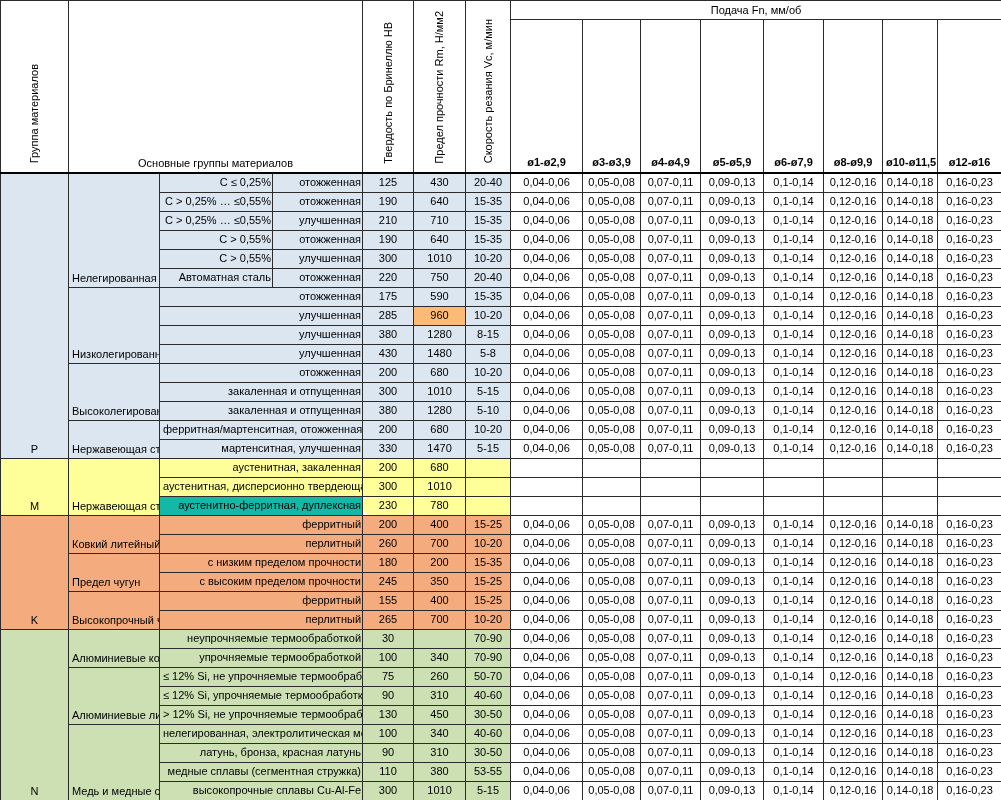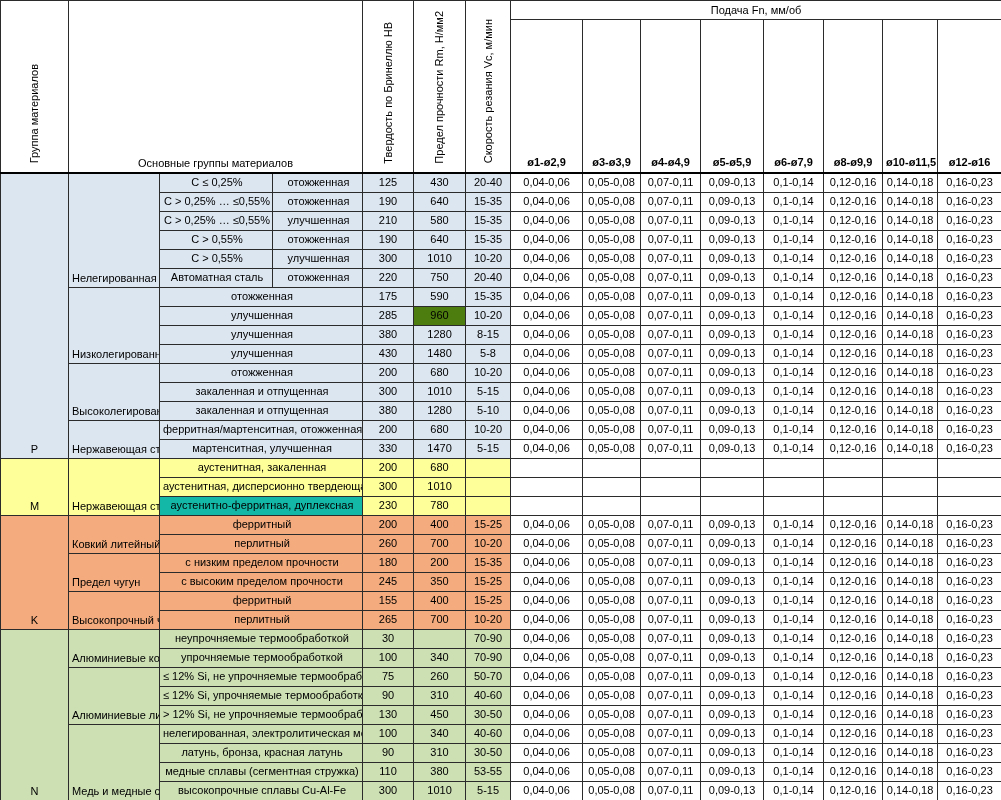--- a/index.html
+++ b/index.html
@@ -10,21 +10,21 @@
   tr.hrow2{height:153px;}
   tbody tr{height:19px;}
   td.vert{vertical-align:bottom;text-align:center;padding:0 0 5px 0;}
   .vtext{writing-mode:vertical-rl;transform:rotate(180deg);display:inline-block;}
   td.mainhdr{vertical-align:bottom;text-align:center;padding-bottom:2px;}
   td.feedtitle{text-align:center;vertical-align:middle;}
   td.dia{vertical-align:bottom;text-align:center;font-weight:bold;padding-bottom:3px;}
   td.hdr-bot{border-bottom:2px solid #000;}
   td.letter{vertical-align:bottom;text-align:center;padding-bottom:2px;}
   td.grp{vertical-align:bottom;text-align:left;padding:0 1px 2px 3px;}
-  td.mat{text-align:center;padding:0 1px 0 3px;}
+  td.mat{text-align:right;padding:0 1px 0 3px;}
   td.num{text-align:center;}
 </style>
 </head>
 <body>
 
 <table>
   <colgroup>
     <col style="width:68px">
       <col style="width:91px">
       <col style="width:113px">
@@ -91,21 +91,21 @@
         <td class="num" style="background: rgb(255, 255, 255);">0,09-0,13</td>
         <td class="num" style="background: rgb(255, 255, 255);">0,1-0,14</td>
         <td class="num" style="background: rgb(255, 255, 255);">0,12-0,16</td>
         <td class="num" style="background: rgb(255, 255, 255);">0,14-0,18</td>
         <td class="num" style="background: rgb(255, 255, 255);">0,16-0,23</td>
       </tr>
       <tr>
         <td class="mat" style="background: rgb(220, 230, 241);">C &gt; 0,25% … ≤0,55%</td>
         <td class="mat" style="background: rgb(220, 230, 241);">улучшенная</td>
         <td class="num" style="background: rgb(220, 230, 241);">210</td>
-        <td class="num" style="background: rgb(220, 230, 241);">580</td>
+        <td class="num" style="background: rgb(220, 230, 241);">710</td>
         <td class="num" style="background: rgb(220, 230, 241);">15-35</td>
         <td class="num" style="background: rgb(255, 255, 255);">0,04-0,06</td>
         <td class="num" style="background: rgb(255, 255, 255);">0,05-0,08</td>
         <td class="num" style="background: rgb(255, 255, 255);">0,07-0,11</td>
         <td class="num" style="background: rgb(255, 255, 255);">0,09-0,13</td>
         <td class="num" style="background: rgb(255, 255, 255);">0,1-0,14</td>
         <td class="num" style="background: rgb(255, 255, 255);">0,12-0,16</td>
         <td class="num" style="background: rgb(255, 255, 255);">0,14-0,18</td>
         <td class="num" style="background: rgb(255, 255, 255);">0,16-0,23</td>
       </tr>
@@ -165,21 +165,21 @@
         <td class="num" style="background: rgb(255, 255, 255);">0,07-0,11</td>
         <td class="num" style="background: rgb(255, 255, 255);">0,09-0,13</td>
         <td class="num" style="background: rgb(255, 255, 255);">0,1-0,14</td>
         <td class="num" style="background: rgb(255, 255, 255);">0,12-0,16</td>
         <td class="num" style="background: rgb(255, 255, 255);">0,14-0,18</td>
         <td class="num" style="background: rgb(255, 255, 255);">0,16-0,23</td>
       </tr>
       <tr>
         <td class="mat" colspan="2" style="background: rgb(220, 230, 241);">улучшенная</td>
         <td class="num" style="background: rgb(220, 230, 241);">285</td>
-        <td class="num" style="background: #4d7c0f;">960</td>
+        <td class="num" style="background: #fdba74;">960</td>
         <td class="num" style="background: rgb(220, 230, 241);">10-20</td>
         <td class="num" style="background: rgb(255, 255, 255);">0,04-0,06</td>
         <td class="num" style="background: rgb(255, 255, 255);">0,05-0,08</td>
         <td class="num" style="background: rgb(255, 255, 255);">0,07-0,11</td>
         <td class="num" style="background: rgb(255, 255, 255);">0,09-0,13</td>
         <td class="num" style="background: rgb(255, 255, 255);">0,1-0,14</td>
         <td class="num" style="background: rgb(255, 255, 255);">0,12-0,16</td>
         <td class="num" style="background: rgb(255, 255, 255);">0,14-0,18</td>
         <td class="num" style="background: rgb(255, 255, 255);">0,16-0,23</td>
       </tr>
@@ -308,21 +308,21 @@
         <td class="num" style="background: rgb(255, 255, 255);"></td>
         <td class="num" style="background: rgb(255, 255, 255);"></td>
         <td class="num" style="background: rgb(255, 255, 255);"></td>
         <td class="num" style="background: rgb(255, 255, 255);"></td>
         <td class="num" style="background: rgb(255, 255, 255);"></td>
         <td class="num" style="background: rgb(255, 255, 255);"></td>
         <td class="num" style="background: rgb(255, 255, 255);"></td>
       </tr>
       <tr>
         <td class="mat" colspan="2" style="background: #14b8a6;">аустенитно-ферритная, дуплексная</td>
-        <td class="num" style="background: rgb(255, 255, 153);">230</td>
+        <td class="num" style="background: rgb(255, 255, 153); border-radius: 8px;">230</td>
         <td class="num" style="background: rgb(255, 255, 153);">780</td>
         <td class="num" style="background: rgb(255, 255, 153);"></td>
         <td class="num" style="background: rgb(255, 255, 255);"></td>
         <td class="num" style="background: rgb(255, 255, 255);"></td>
         <td class="num" style="background: rgb(255, 255, 255);"></td>
         <td class="num" style="background: rgb(255, 255, 255);"></td>
         <td class="num" style="background: rgb(255, 255, 255);"></td>
         <td class="num" style="background: rgb(255, 255, 255);"></td>
         <td class="num" style="background: rgb(255, 255, 255);"></td>
         <td class="num" style="background: rgb(255, 255, 255);"></td>

